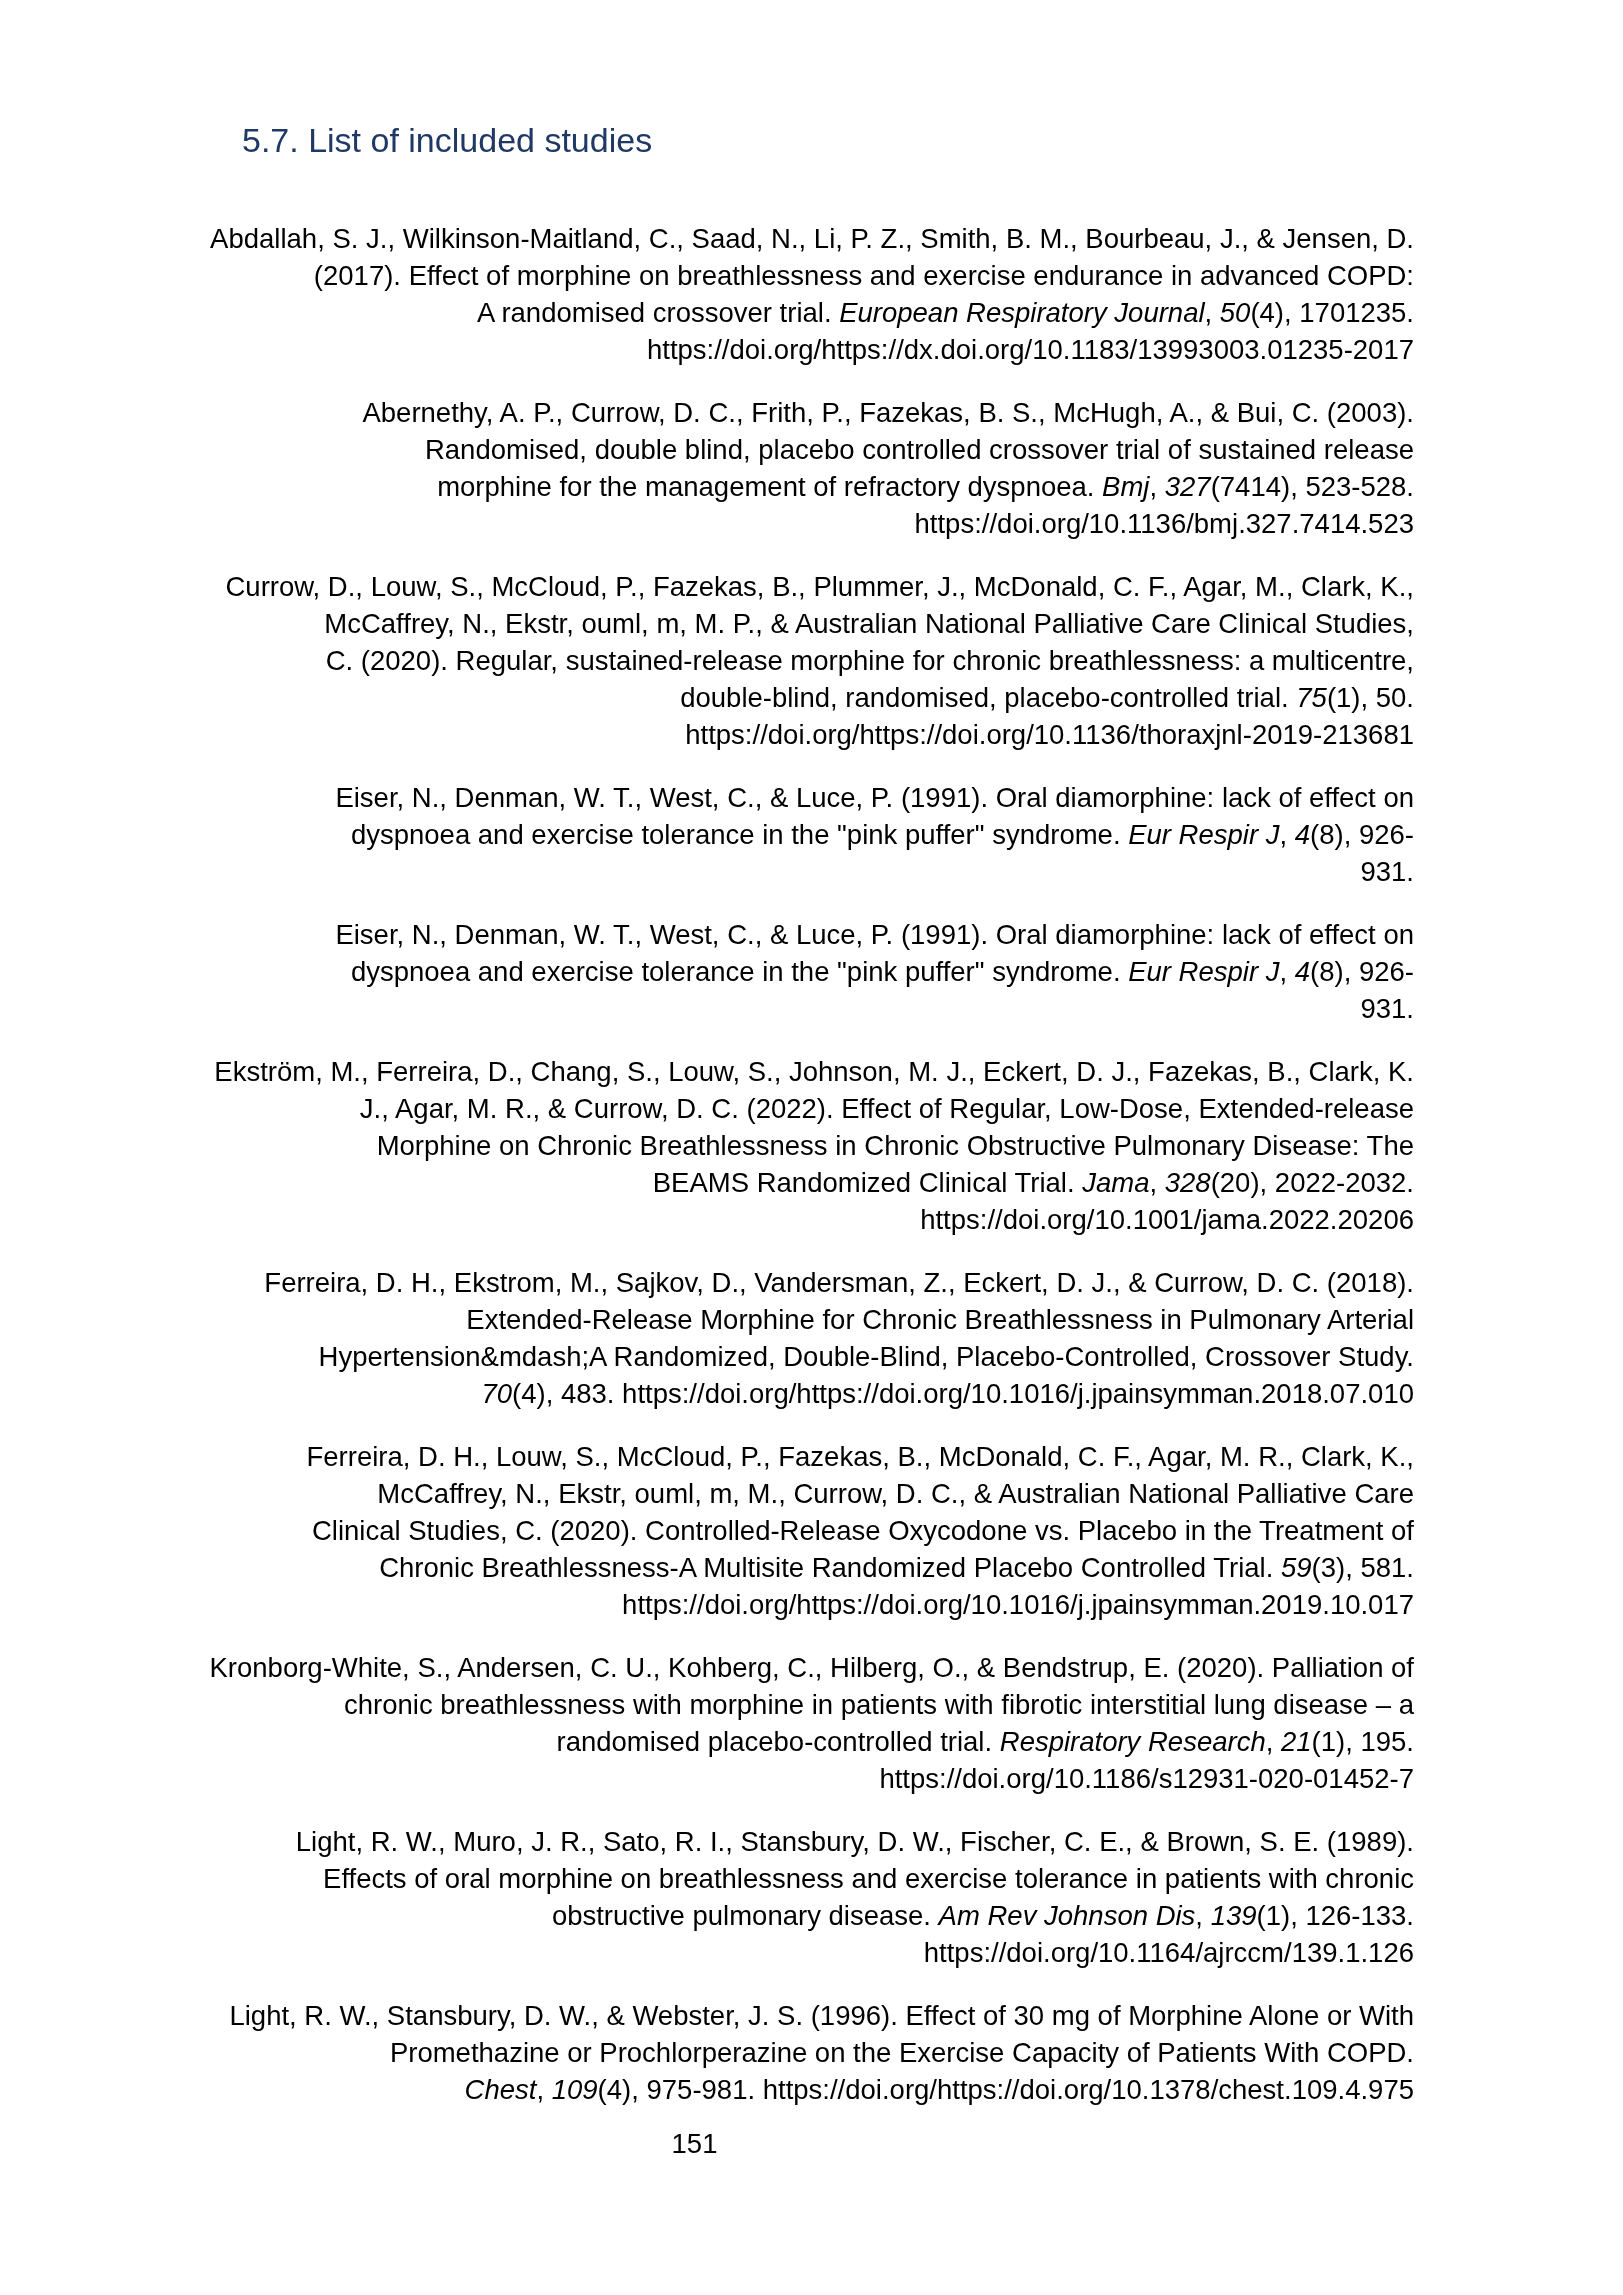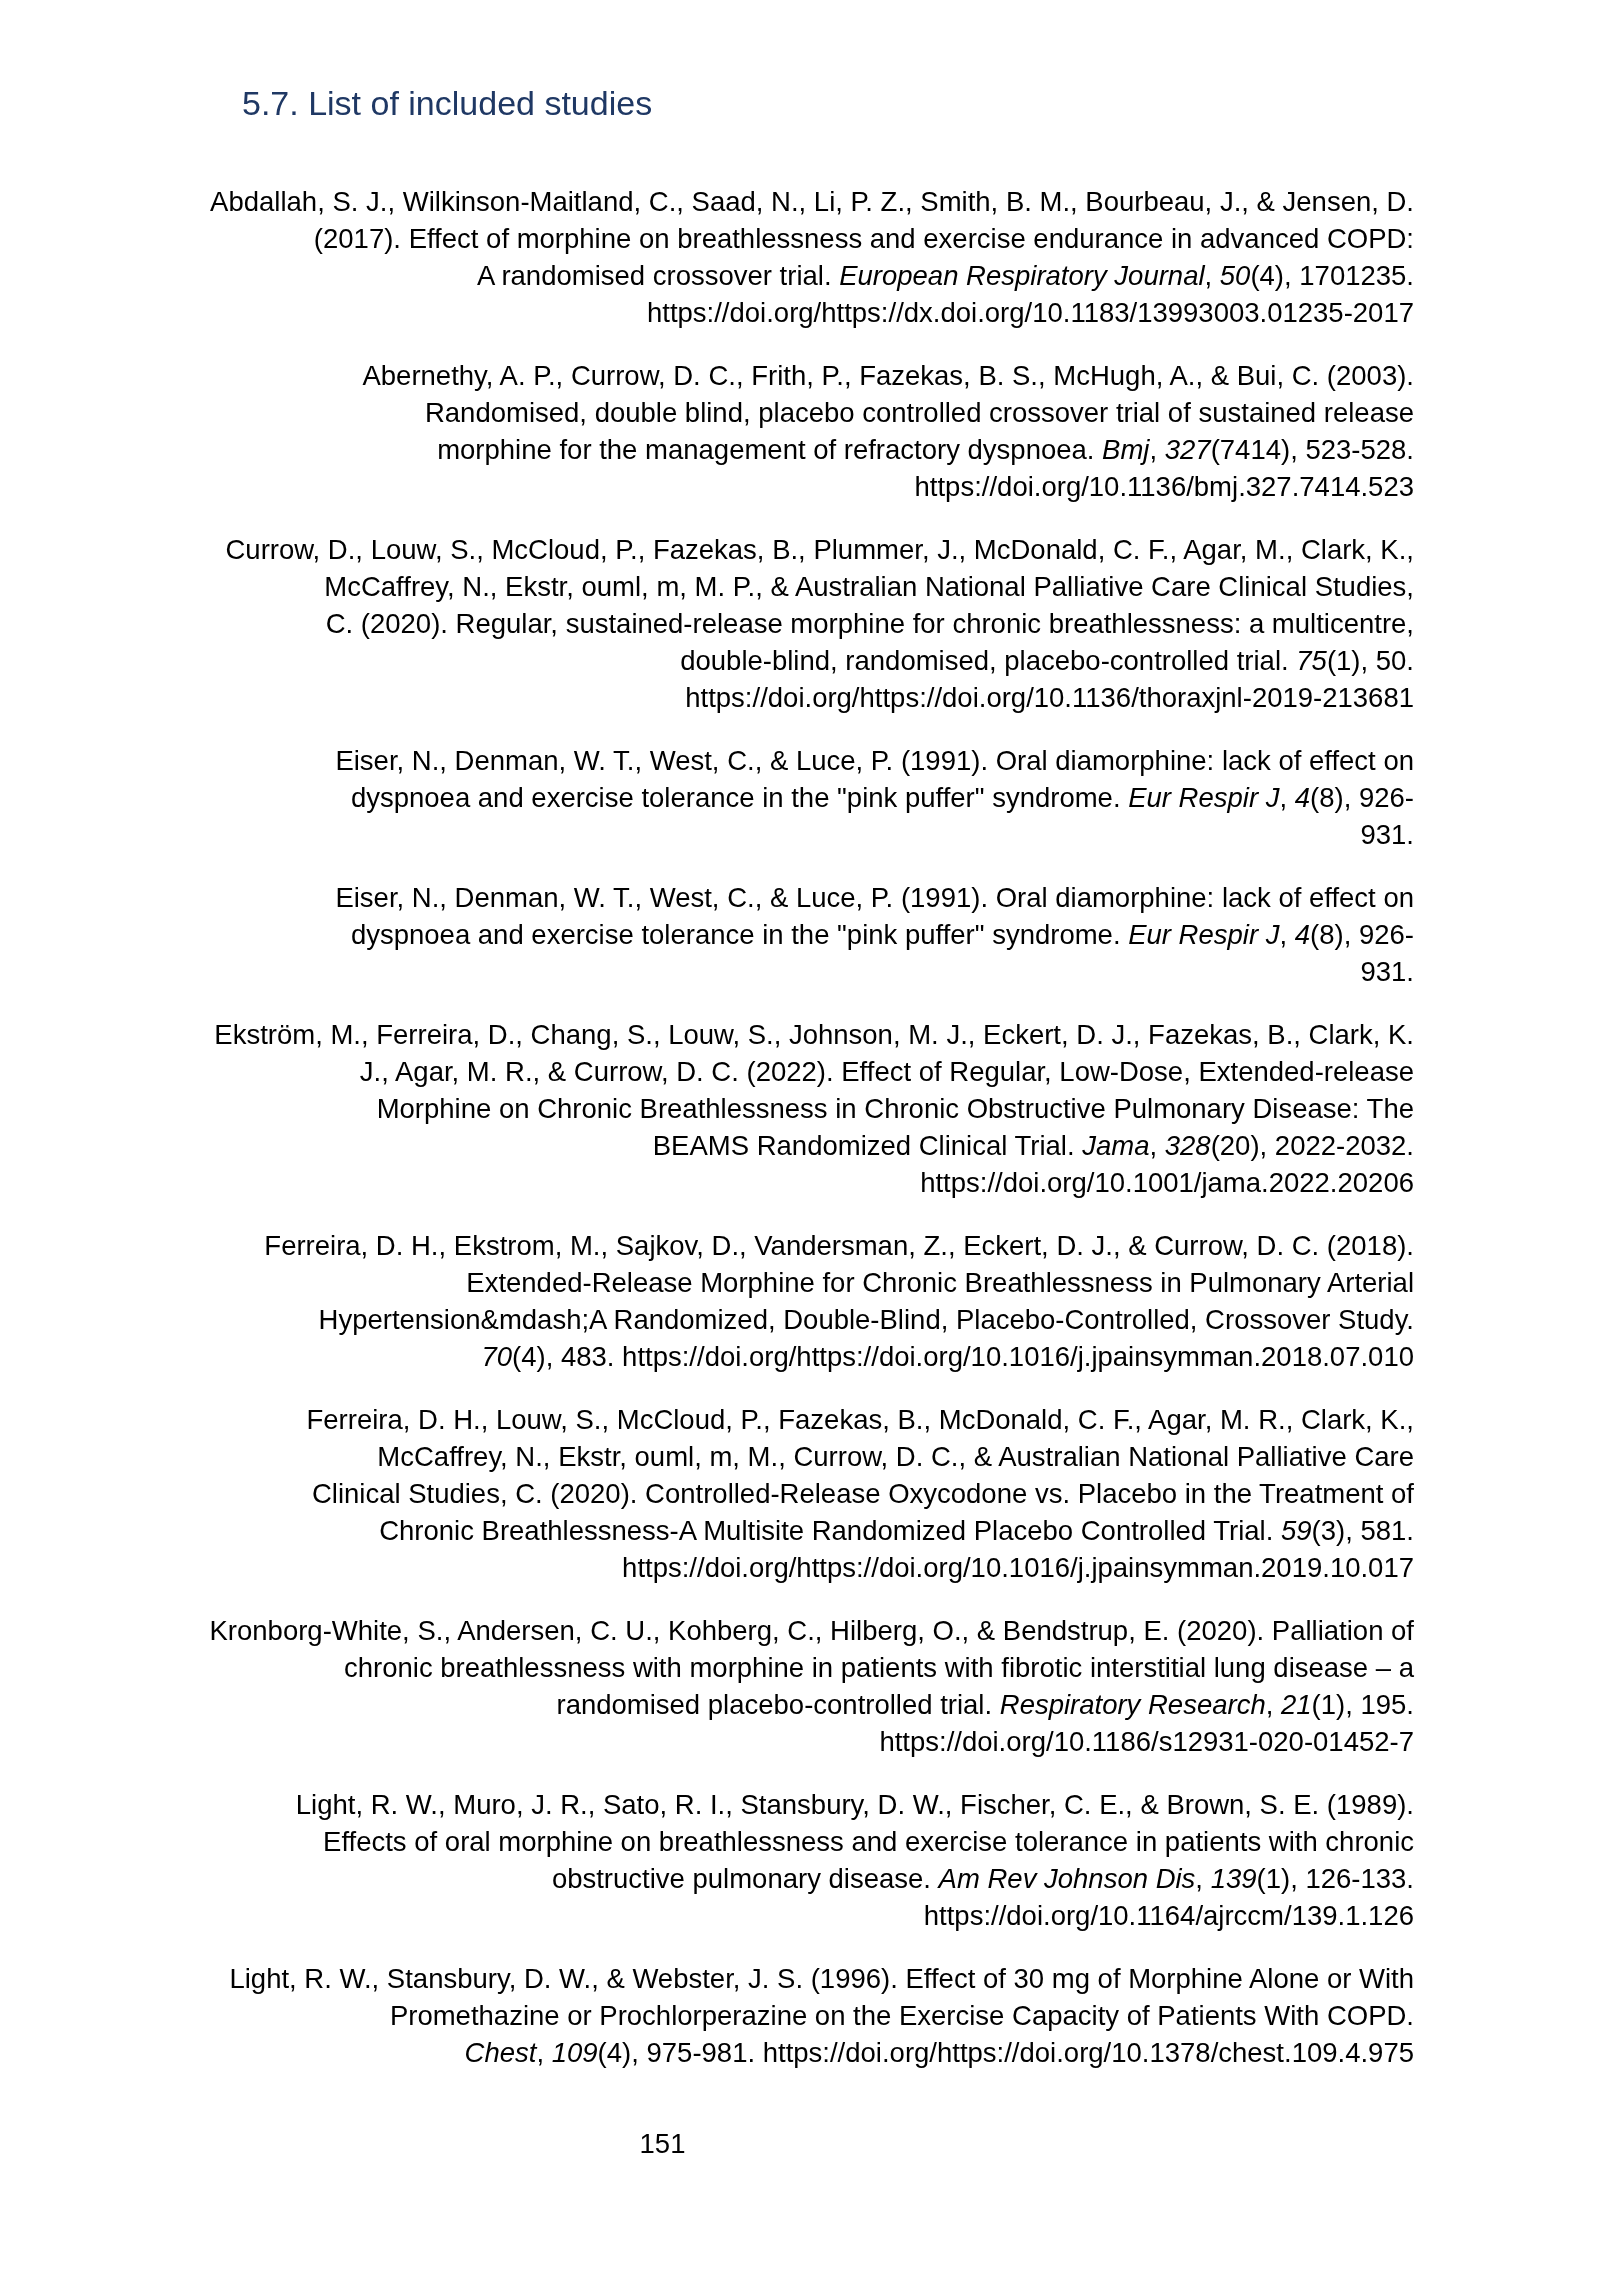--- a/index.html
+++ b/index.html
@@ -8,21 +8,21 @@
     height: 2295px;
     background: #ffffff;
     position: relative;
     overflow: hidden;
     font-family: "Liberation Sans", "DejaVu Sans", sans-serif;
   }
   .page {
     box-sizing: border-box;
     width: 1623px;
     height: 2295px;
-    padding: 83px 209px 0 209px;
+    padding: 120px 209px 0 209px;
     color: #000000;
     font-size: 27.5px;
     line-height: 37px;
   }
   .heading {
     font-size: 34px;
     line-height: 41px;
     font-weight: 400;
     margin: 0 0 59px 33px;
     letter-spacing: 0;
@@ -38,20 +38,21 @@
   .ref i { font-style: italic; }
   .page-number {
     position: absolute;
     top: 2127px;
     left: 0;
     width: 1325px;
     text-align: center;
     font-size: 27.5px;
     line-height: 33px;
     color: #000000;
+    padding-left: 32px;
   }
 </style>
 </head>
 <body style="background: rgb(255, 255, 255);">
 
 <main class="page">
   <h2 class="heading" style="color: rgb(31, 56, 100);">5.7. List of included studies</h2>
 
   <section class="ref-list">
       <p class="ref"><span>Abdallah, S. J., Wilkinson-Maitland, C., Saad, N., Li, P. Z., Smith, B. M., Bourbeau, J., &amp; Jensen, D. (2017). Effect of morphine on breathlessness and exercise endurance in advanced COPD: A randomised crossover trial. </span><i>European Respiratory Journal</i><span>, </span><i>50</i><span>(4), 1701235. https://doi.org/https://dx.doi.org/10.1183/13993003.01235-2017</span></p>

